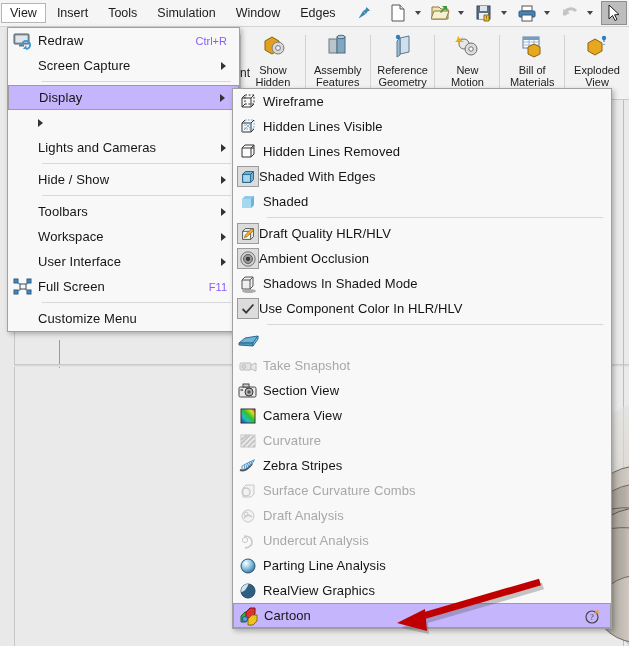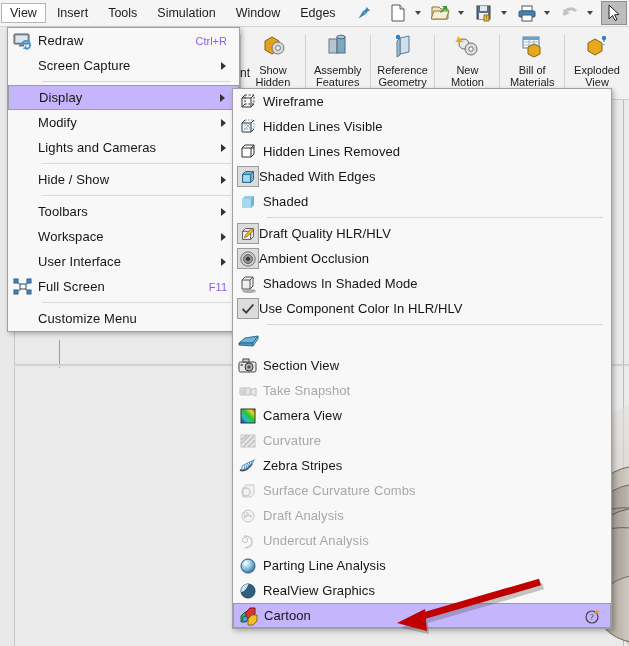--- a/index.html
+++ b/index.html
@@ -297,21 +297,20 @@
   <div class="menu-sep"></div>
 
   <div class="menu-row hl">
     <span class="ico"></span>
     <span class="txt">Display</span>
     <span class="arrow"></span>
   </div>
 
   <div class="menu-row">
     <span class="ico"></span>
-    <span class="txt">Modify</span>
     <span class="arrow"></span>
   </div>
 
   <div class="menu-row">
     <span class="ico"></span>
     <span class="txt">Lights and Cameras</span>
     <span class="arrow"></span>
   </div>
 
   <div class="menu-sep"></div>
@@ -475,43 +474,43 @@
       <svg width="22" height="20" viewBox="0 0 22 20">
         <path d="M2 12 l6-5 13 -2 -5 7z" fill="#6fb4d8" stroke="#2a6b90"></path>
         <path d="M2 12 l14 0 0 3 -14-1z" fill="#4f9ac4" stroke="#2a6b90"></path>
         <path d="M16 12 l5-7 0 3 -5 7z" fill="#8fcbe8" stroke="#2a6b90"></path>
       </svg>
     </span>
     <span class="txt"></span>
   </div>
 
 
+  <div class="menu-row disabled">
+    <span class="ico">
+      <svg width="22" height="20" viewBox="0 0 22 20">
+        <rect x="3" y="7" width="11" height="7" rx="1" fill="#e4e4e4" stroke="#bdbdbd"></rect>
+        <path d="M14 9 l5-2 v8 l-5-2z" fill="#eaeaea" stroke="#bdbdbd"></path>
+        <circle cx="7" cy="10.5" r="2" fill="#d6d6d6" stroke="#c4c4c4"></circle>
+      </svg>
+    </span>
+    <span class="txt">Take Snapshot</span>
+  </div>
+
   <div class="menu-row">
     <span class="ico">
       <svg width="22" height="20" viewBox="0 0 22 20">
         <rect x="2" y="6" width="17" height="10" rx="1.5" fill="#e8e8e8" stroke="#444"></rect>
         <rect x="6" y="3" width="6" height="3" fill="#d2d2d2" stroke="#444"></rect>
         <circle cx="12" cy="11" r="4" fill="#b8b8b8" stroke="#333"></circle>
         <circle cx="12" cy="11" r="1.8" fill="#555"></circle>
         <rect x="3.5" y="8" width="2.5" height="2" fill="#777"></rect>
       </svg>
     </span>
     <span class="txt">Section View</span>
     <span class="accel"></span>
-  </div>
-
-  <div class="menu-row disabled">
-    <span class="ico">
-      <svg width="22" height="20" viewBox="0 0 22 20">
-        <rect x="3" y="7" width="11" height="7" rx="1" fill="#e4e4e4" stroke="#bdbdbd"></rect>
-        <path d="M14 9 l5-2 v8 l-5-2z" fill="#eaeaea" stroke="#bdbdbd"></path>
-        <circle cx="7" cy="10.5" r="2" fill="#d6d6d6" stroke="#c4c4c4"></circle>
-      </svg>
-    </span>
-    <span class="txt">Take Snapshot</span>
   </div>
 
   <div class="menu-row">
     <span class="ico">
       <svg width="20" height="20" viewBox="0 0 20 20">
         <defs>
           <linearGradient id="curvgrad" x1="0" y1="1" x2="1" y2="0">
             <stop offset="0" stop-color="#2030c0"></stop>
             <stop offset="0.3" stop-color="#20c0c0"></stop>
             <stop offset="0.55" stop-color="#30c030"></stop>

